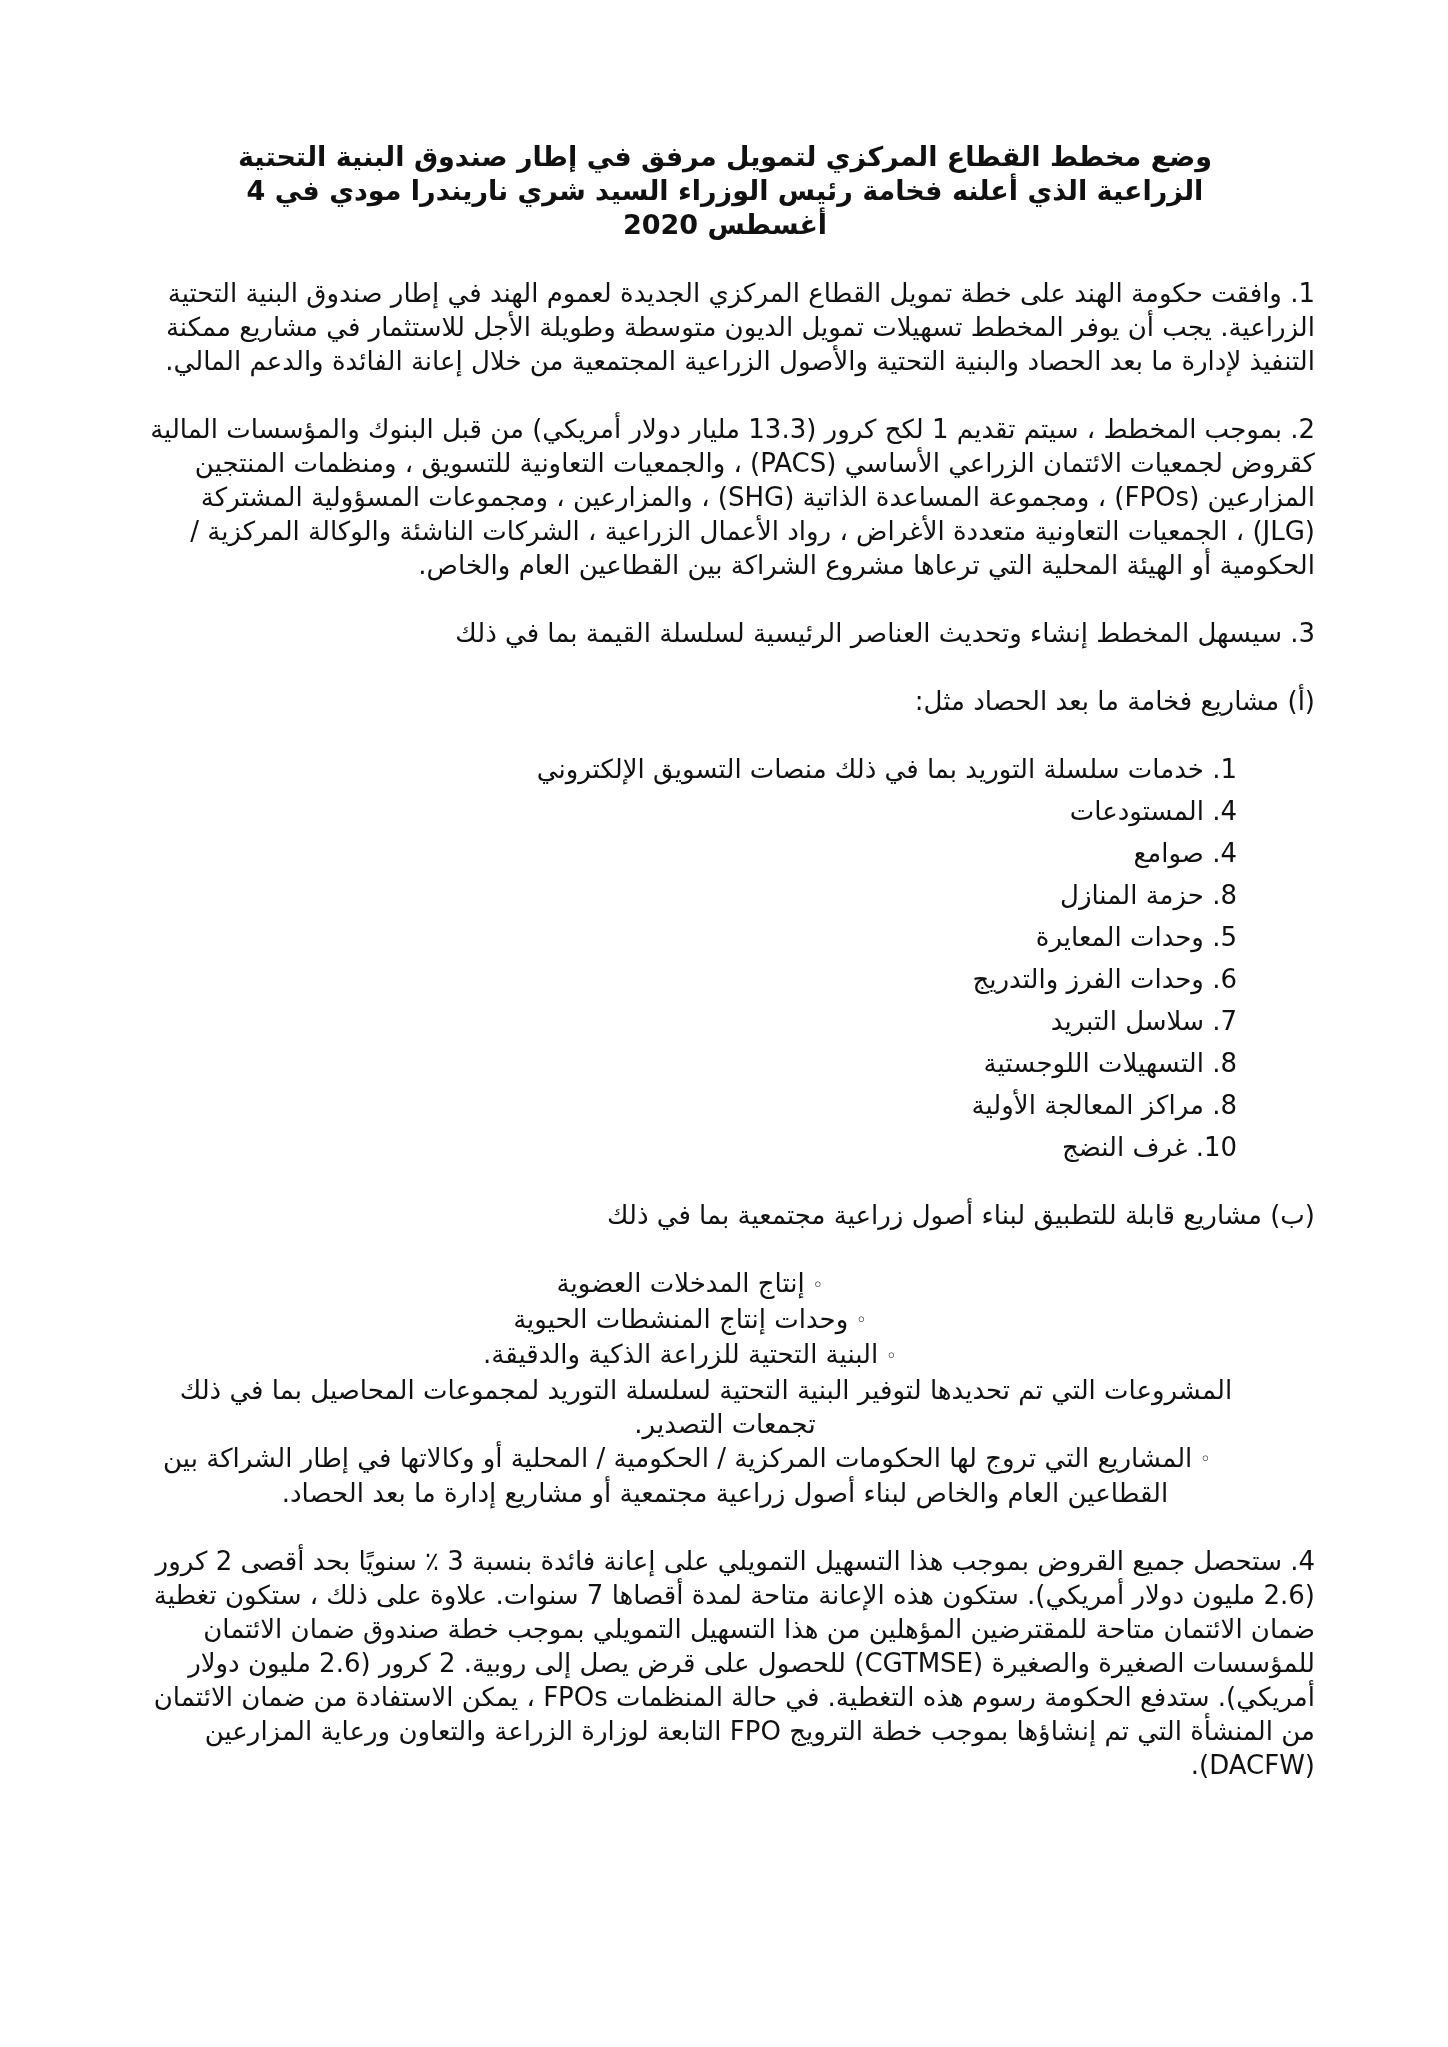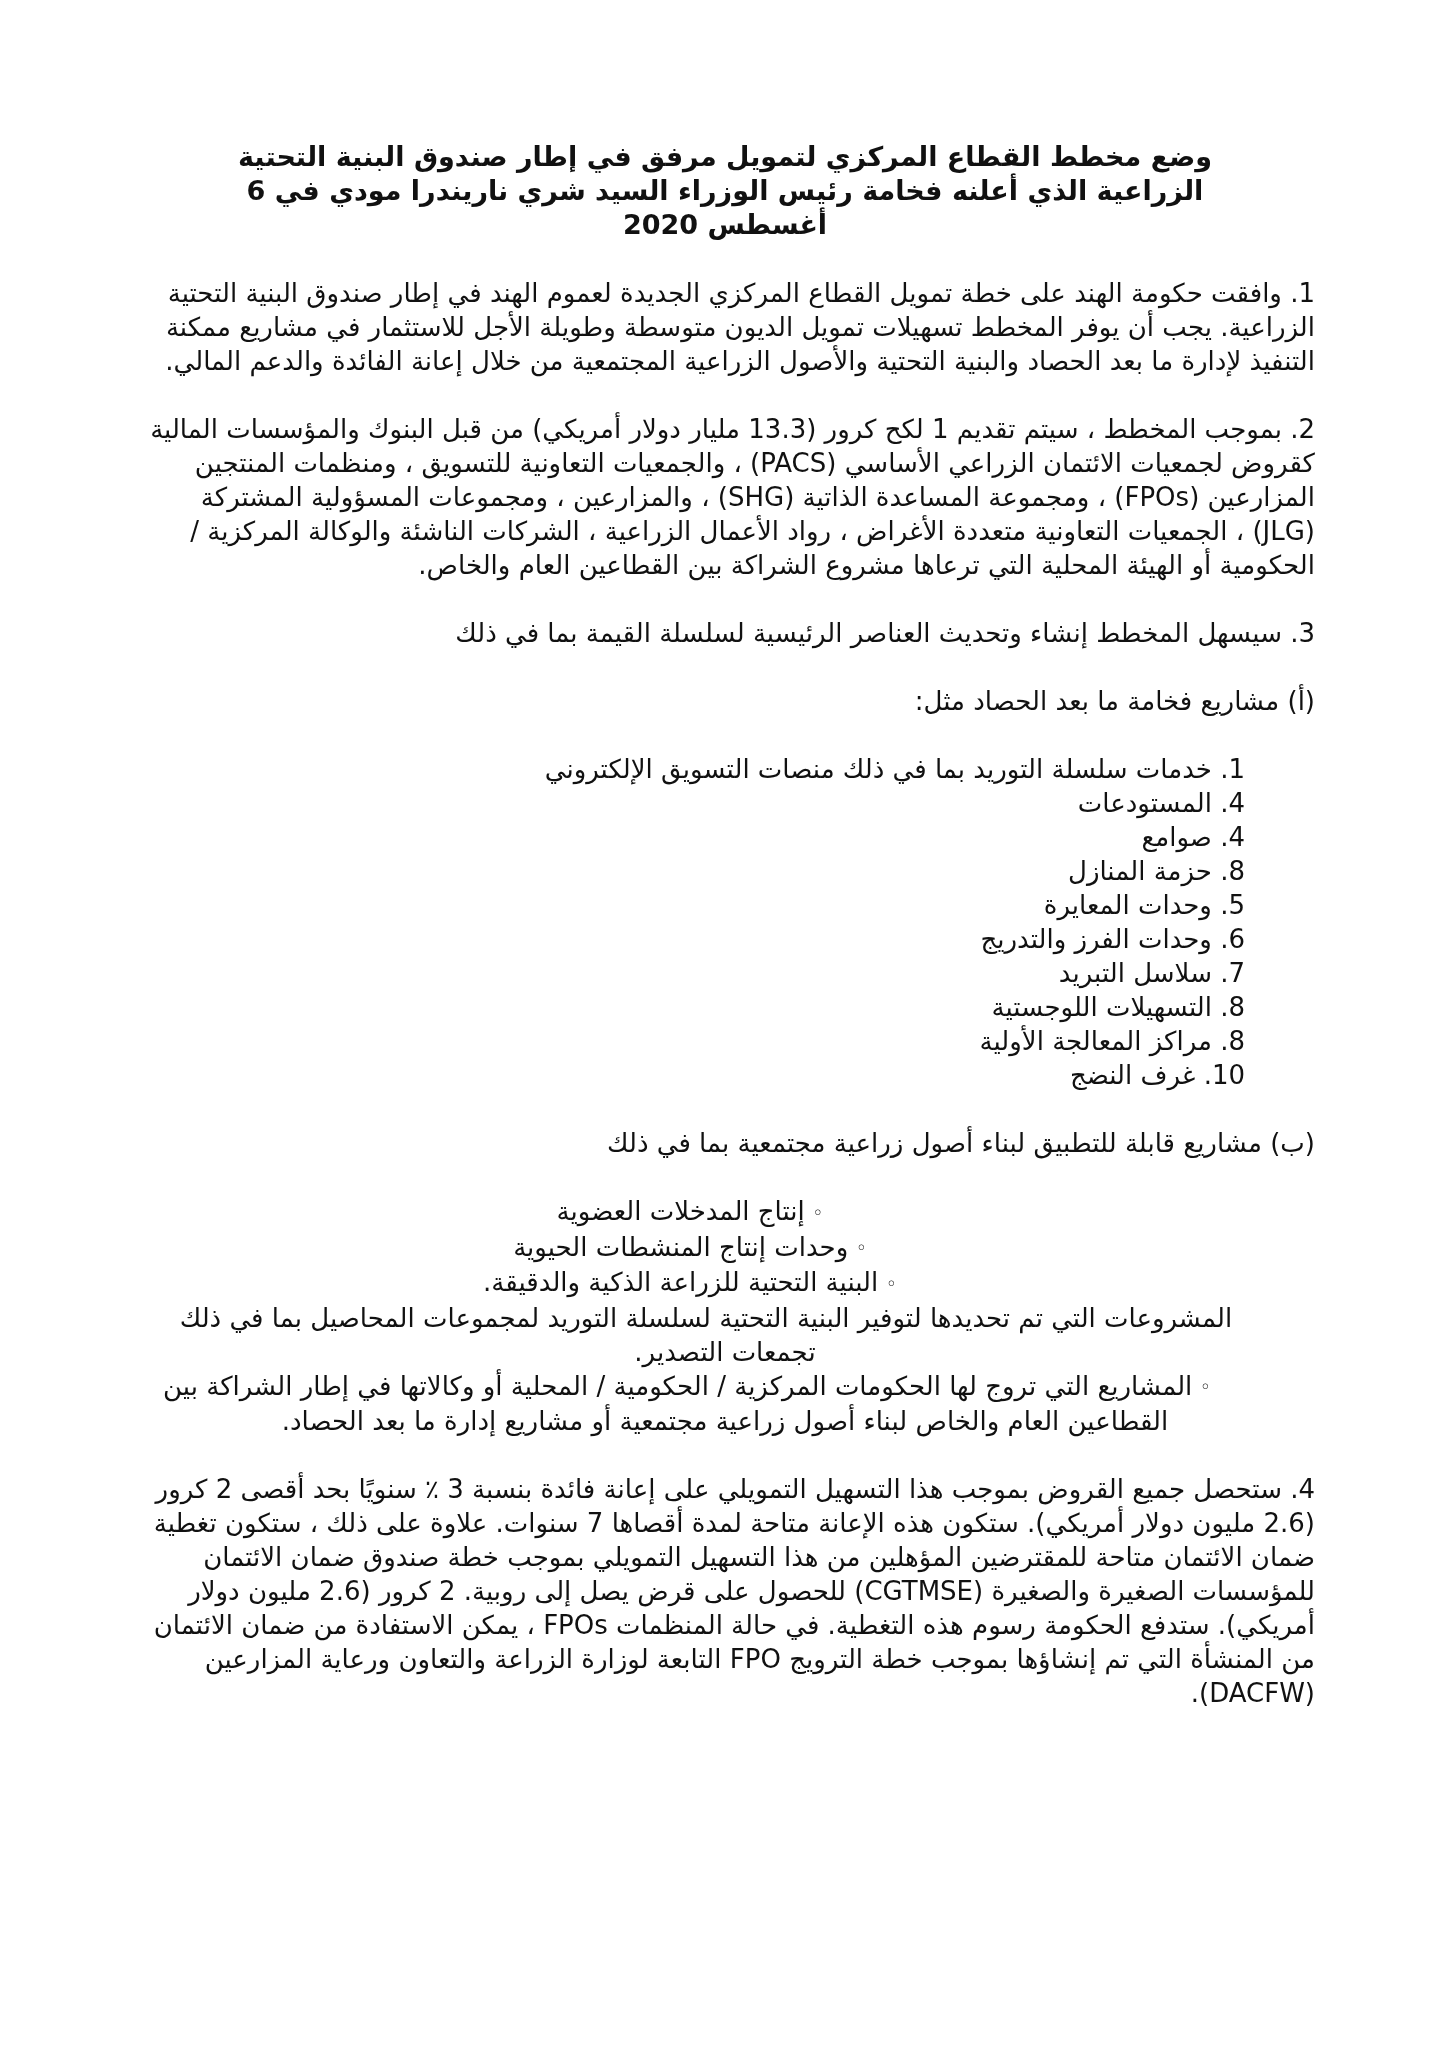--- a/index.html
+++ b/index.html
@@ -35,21 +35,21 @@
     }
     .para {
       margin: 0 0 34px 0;
     }
     .numbered-list {
       margin: 0 0 34px 0;
       padding: 0 70px 0 0;
       list-style: none;
     }
     .numbered-list li {
-      margin: 0;
+      margin: 8px;
       padding: 0;
     }
     .subhead {
       margin: 0 0 34px 0;
     }
     .bullet-list {
       margin: 0 0 34px 0;
       padding: 0;
       list-style: none;
     }
@@ -68,21 +68,21 @@
       margin-left: 8px;
       display: inline-block;
       vertical-align: middle;
     }
   </style>
 </head>
 <body>
 
 <div class="page">
 
-  <h1 class="title">وضع مخطط القطاع المركزي لتمويل مرفق في إطار صندوق البنية التحتية الزراعية الذي أعلنه فخامة رئيس الوزراء السيد شري ناريندرا مودي في 6 أغسطس 2020</h1>
+  <h1 class="title">وضع مخطط القطاع المركزي لتمويل مرفق في إطار صندوق البنية التحتية الزراعية الذي أعلنه فخامة رئيس الوزراء السيد شري ناريندرا مودي في 4 أغسطس 2020</h1>
 
   <p class="para">1. وافقت حكومة الهند على خطة تمويل القطاع المركزي الجديدة لعموم الهند في إطار صندوق البنية التحتية الزراعية. يجب أن يوفر المخطط تسهيلات تمويل الديون متوسطة وطويلة الأجل للاستثمار في مشاريع ممكنة التنفيذ لإدارة ما بعد الحصاد والبنية التحتية والأصول الزراعية المجتمعية من خلال إعانة الفائدة والدعم المالي.</p>
 
   <p class="para">2. بموجب المخطط ، سيتم تقديم 1 لكح كرور (13.3 مليار دولار أمريكي) من قبل البنوك والمؤسسات المالية كقروض لجمعيات الائتمان الزراعي الأساسي (PACS) ، والجمعيات التعاونية للتسويق ، ومنظمات المنتجين المزارعين (FPOs) ، ومجموعة المساعدة الذاتية (SHG) ، والمزارعين ، ومجموعات المسؤولية المشتركة (JLG) ، الجمعيات التعاونية متعددة الأغراض ، رواد الأعمال الزراعية ، الشركات الناشئة والوكالة المركزية / الحكومية أو الهيئة المحلية التي ترعاها مشروع الشراكة بين القطاعين العام والخاص.</p>
 
   <p class="para">3. سيسهل المخطط إنشاء وتحديث العناصر الرئيسية لسلسلة القيمة بما في ذلك</p>
 
   <p class="subhead">(أ) مشاريع فخامة ما بعد الحصاد مثل:</p>
 
   <ul class="numbered-list">

